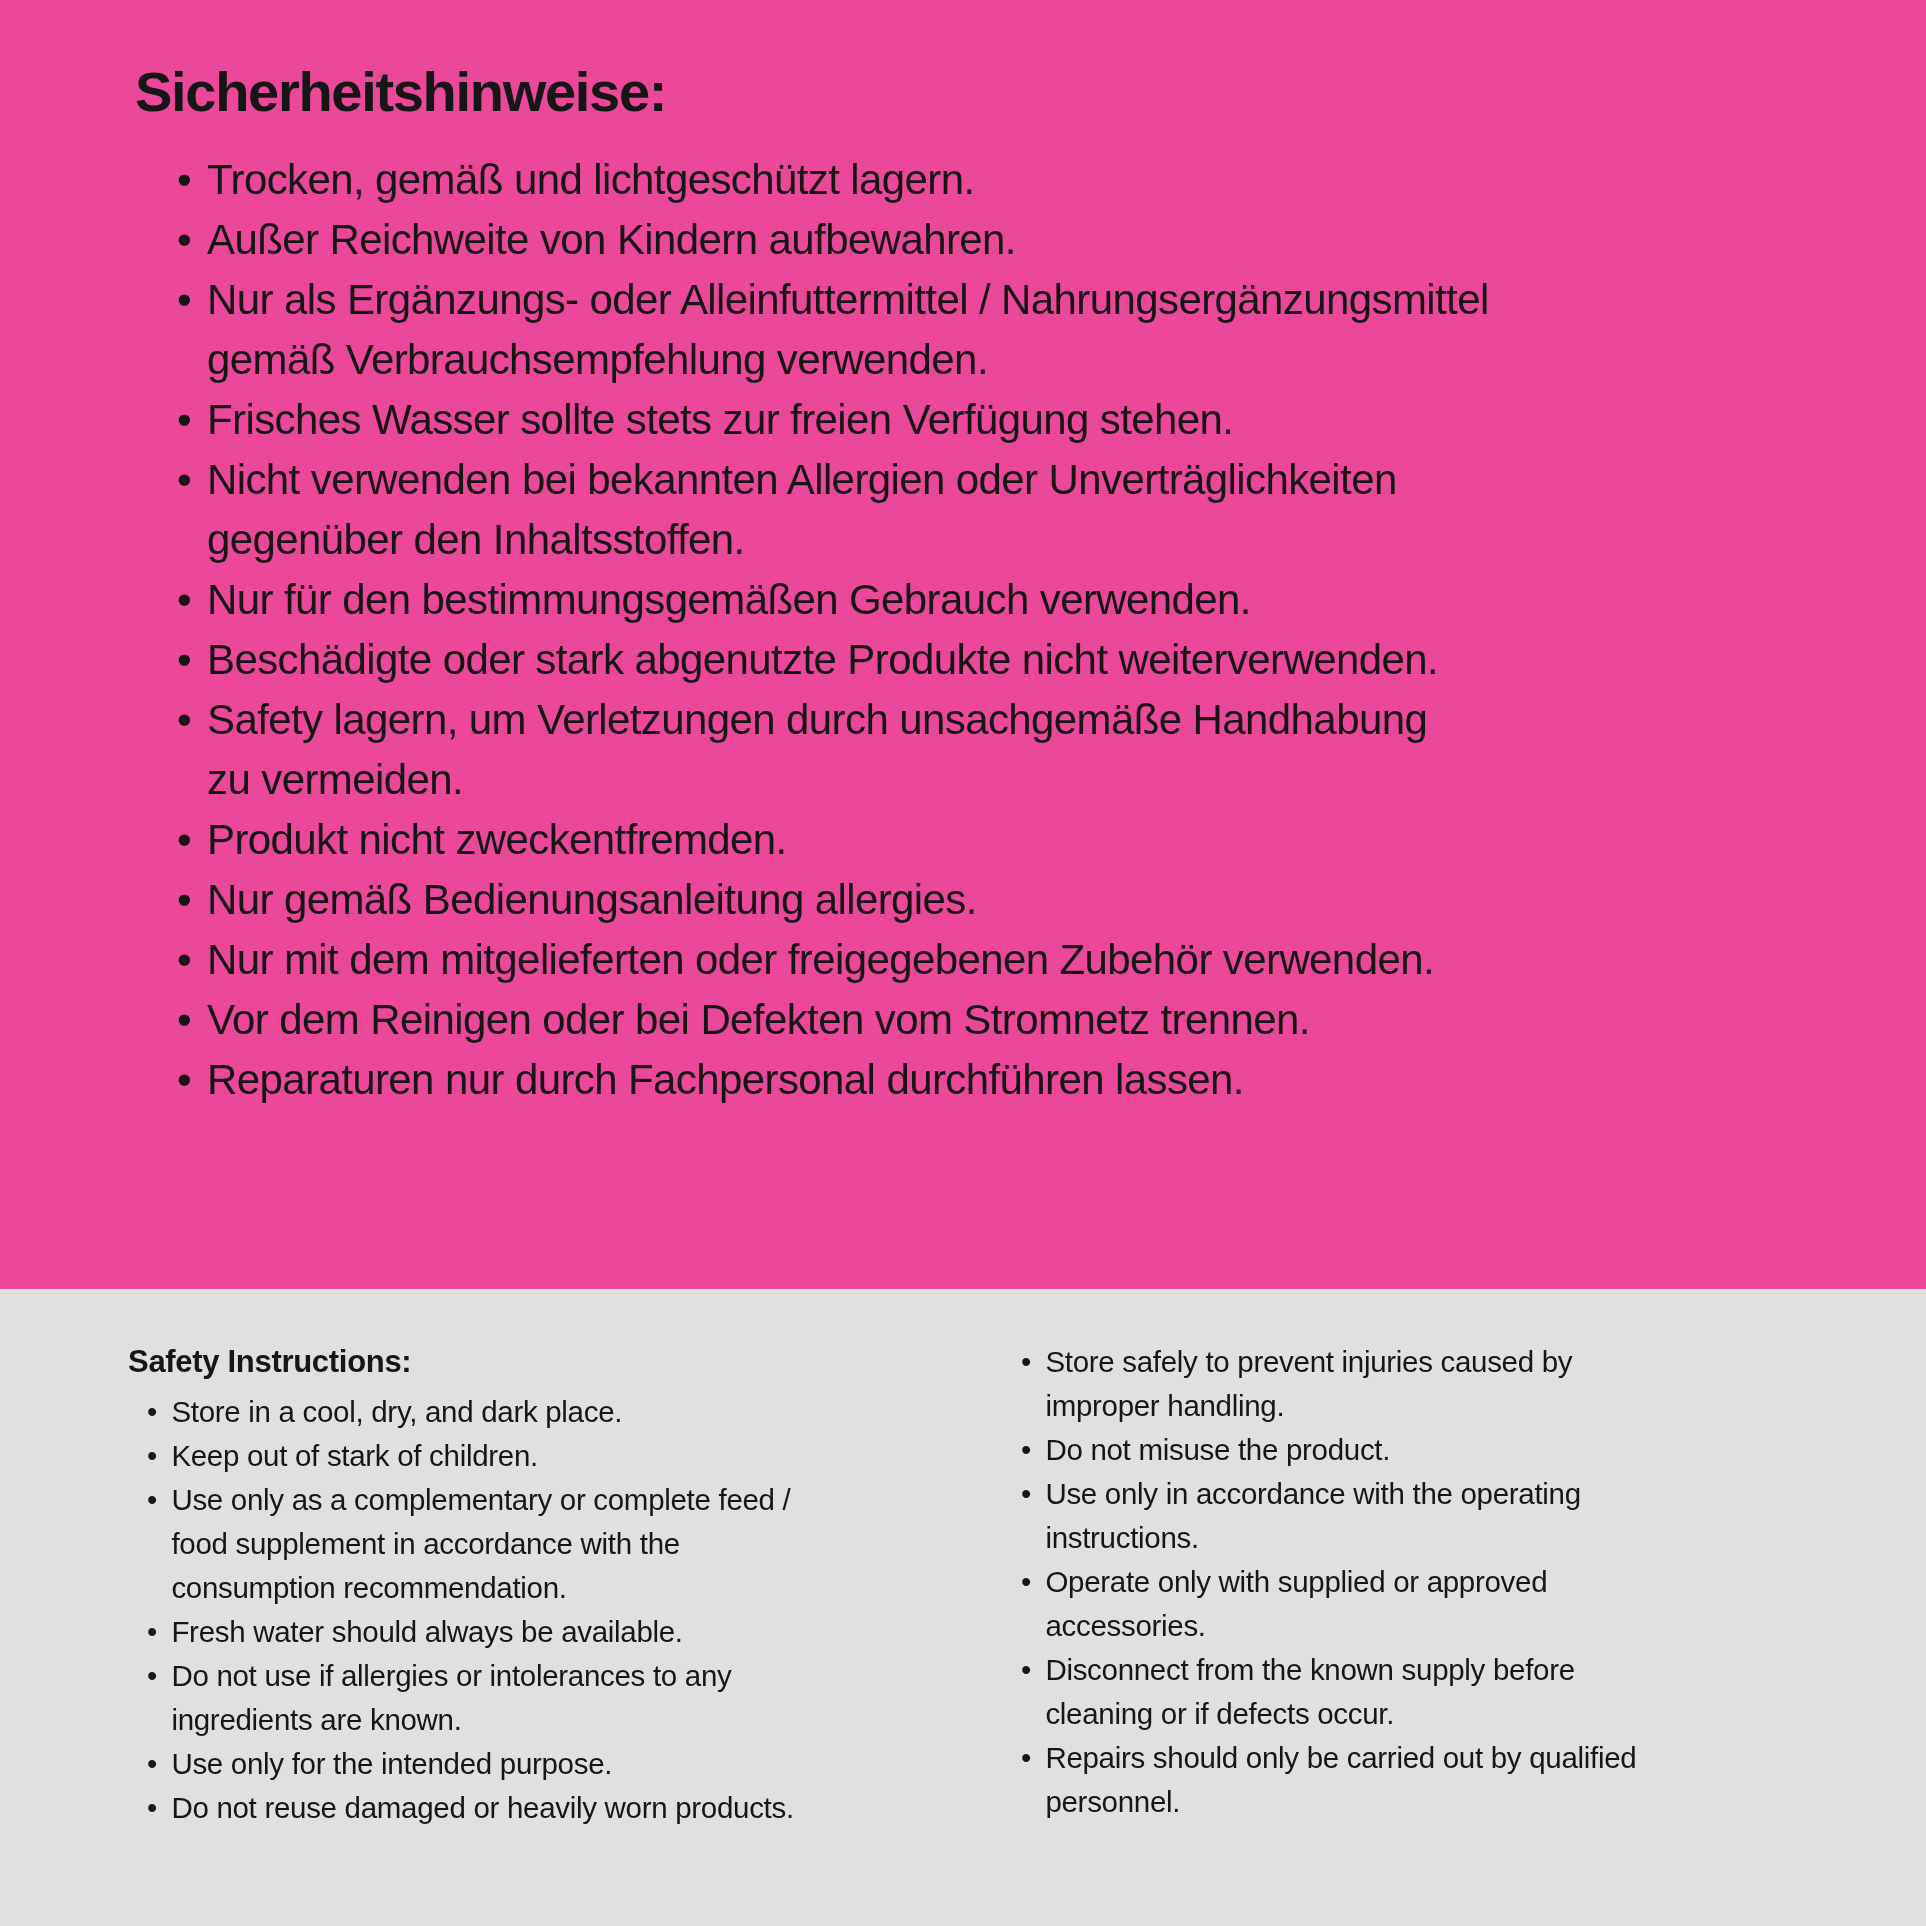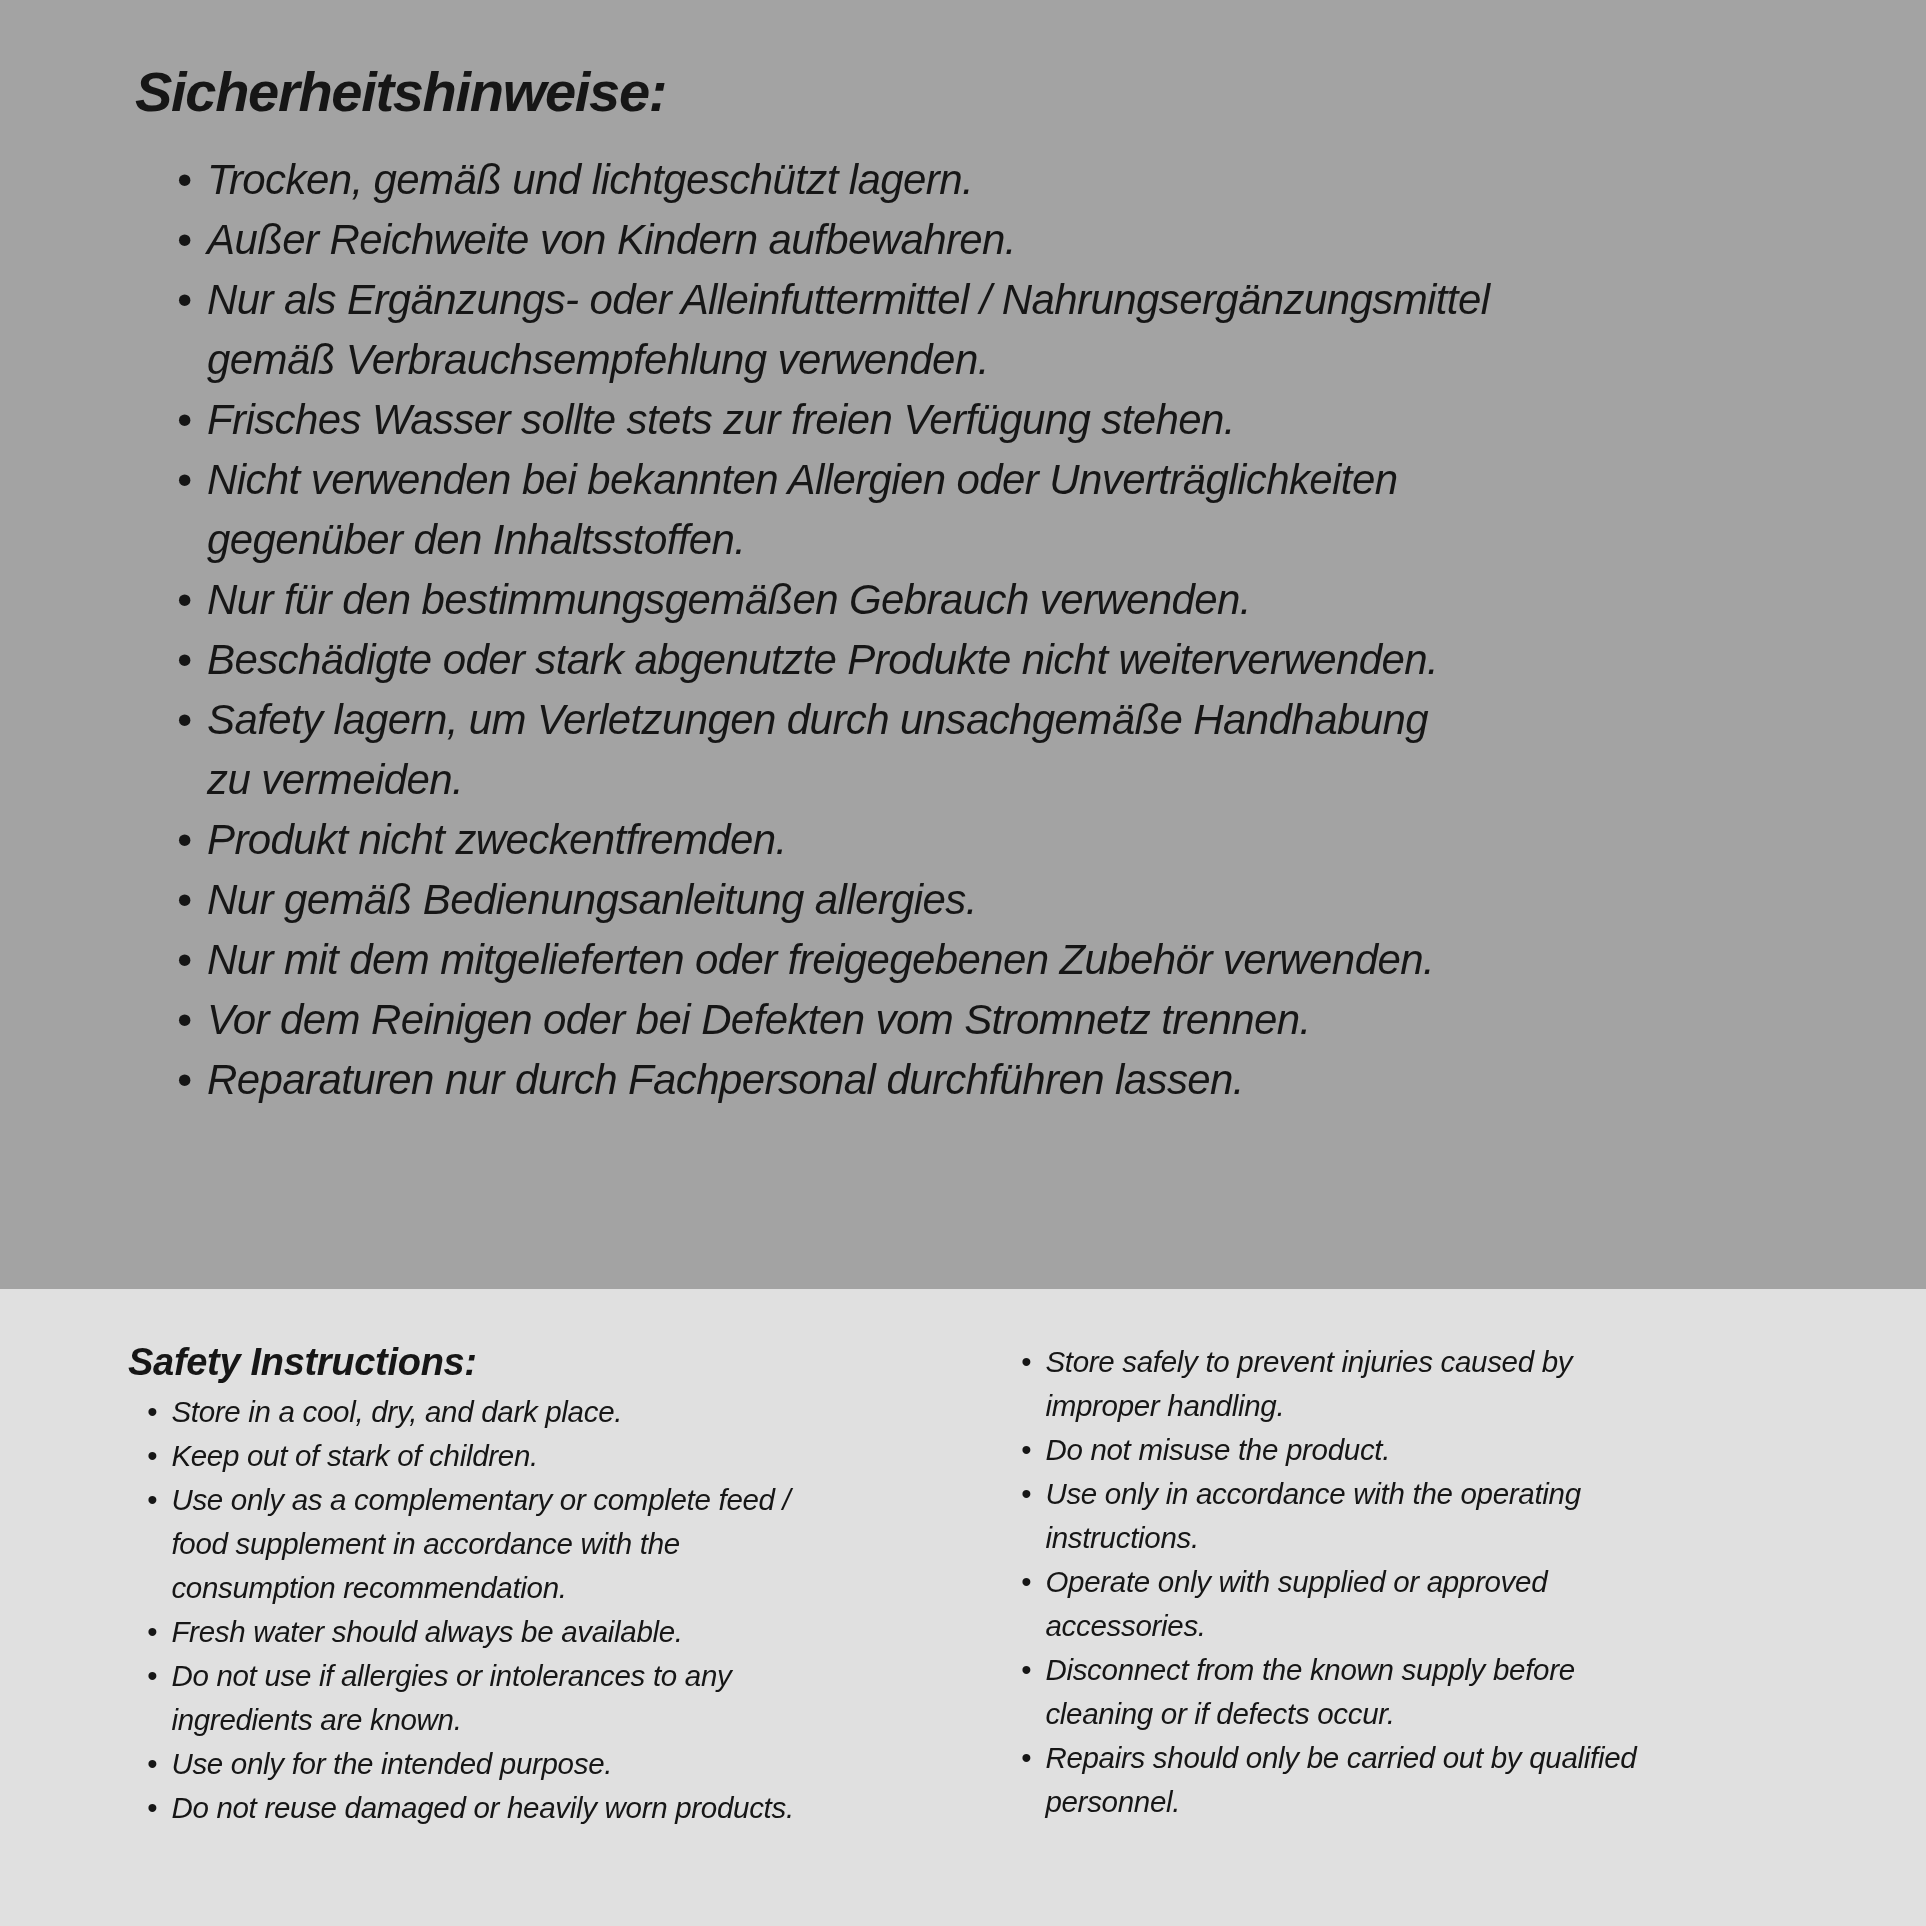--- a/index.html
+++ b/index.html
@@ -7,21 +7,21 @@
     --text:#161616;
   }
   *{margin:0;padding:0;box-sizing:border-box;}
   html,body{width:1926px;height:1926px;overflow:hidden;}
   body{
     background:#ffffff;
     font-family:"Liberation Sans", sans-serif;
     color:var(--text);
     position:relative;
   }
-  .page{position:absolute;inset:0;width:1926px;height:1649px;background:#a3a3a3;font-style:italic;}
+  .page{position:absolute;inset:0;width:1926px;height:1649px;background:#ec4899;}
 
   
   .white-section{
     position:absolute;top:0;left:0;width:1926px;height:1289px;
     padding:64px 77px 0 135px;
   }
   .title-de{
     font-size:56px;
     font-weight:bold;
     letter-spacing:-1.3px;
@@ -42,21 +42,21 @@
   
   .gray-section{
     position:absolute;top:1289px;left:0;width:1926px;height:638px;
     background:var(--section_bg);
     padding:51px 77px 0 128px;
   }
   .columns{display:flex;flex-direction:row;align-items:flex-start;}
   .col-left{flex:0 0 854px;}
   .col-right{flex:1 1 auto;margin-left:39px;}
   .title-en{
-    font-size:38px;
+    font-size:31px;
     font-weight:bold;
     letter-spacing:-0.3px;
     line-height:44px;
     margin-bottom:6.4px;
     color:var(--text);
   }
   .e-list{
     font-size:29.5px;
     line-height:44px;
     letter-spacing:-0.3px;

